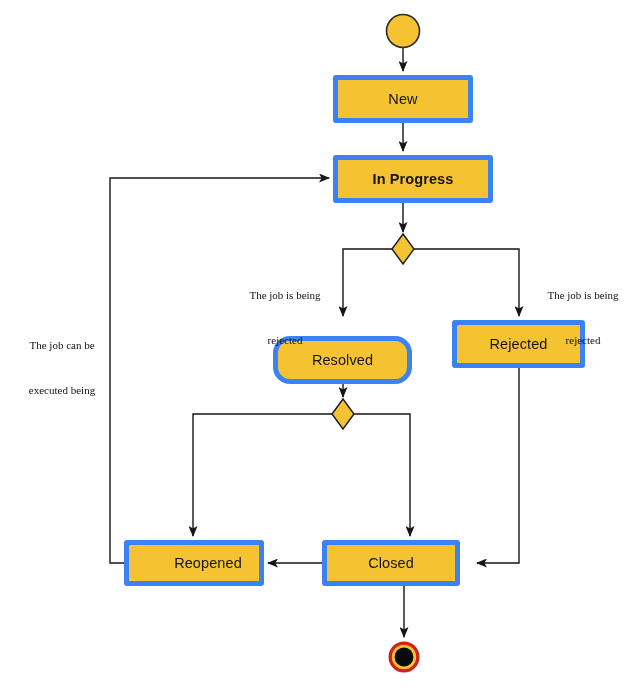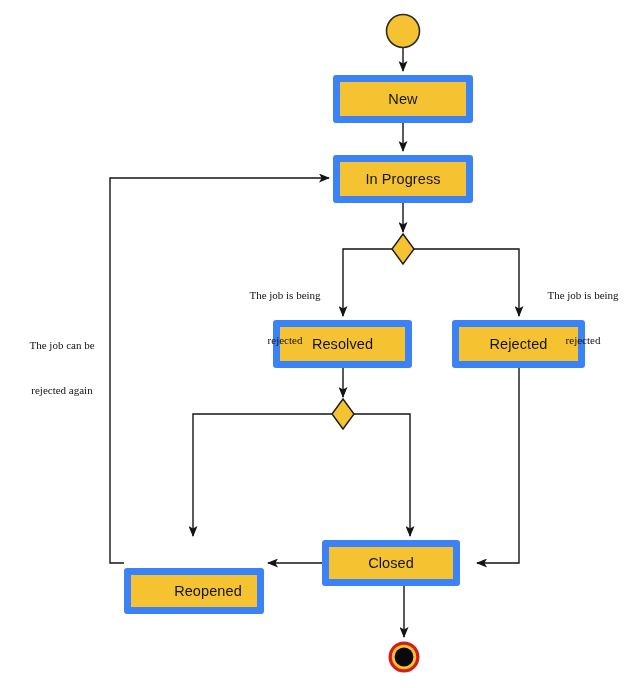--- a/index.html
+++ b/index.html
@@ -21,21 +21,21 @@
     position: absolute;
     left: 0;
     top: 0;
     width: 641px;
     height: 688px;
   }
   .node-state {
     position: absolute;
     box-sizing: border-box;
     background: #F5C231;
-    border: 7px solid #3b82f6;
+    border: 5px solid #3b82f6;
     border-radius: 3px;
     display: flex;
     align-items: center;
     justify-content: center;
     color: #141414;
     font-size: 14.5px;
     font-family: "Liberation Sans", sans-serif;
     letter-spacing: 0.1px;
   }
   .edge-label {
@@ -98,48 +98,48 @@
       <circle cx="404" cy="657" r="15.5" fill="#D0201C"></circle>
       <circle cx="404" cy="657" r="12.2" fill="#F5C231"></circle>
       <circle cx="404" cy="657" r="9.4" fill="#0A0A0A"></circle>
     </g>
   </svg>
 
   <div class="node-state" style="left:333px; top:75px; width:140px; height:48px;">
     <span>New</span>
   </div>
 
-  <div class="node-state" style="left:333px; top:155px; width:140px; height:48px;">
+  <div class="node-state" style="left:333px; top:155px; width:160px; height:48px;font-weight:bold;">
     <span>In Progress</span>
   </div>
 
-  <div class="node-state" style="left:273px; top:320px; width:139px; height:48px;">
+  <div class="node-state" style="left:273px; top:336px; width:139px; height:48px;border-radius:17px;">
     <span>Resolved</span>
   </div>
 
   <div class="node-state" style="left:452px; top:320px; width:133px; height:48px;">
     <span>Rejected</span>
   </div>
 
-  <div class="node-state" style="left:124px; top:568px; width:140px; height:46px;padding-left:28px;">
+  <div class="node-state" style="left:124px; top:540px; width:140px; height:46px;padding-left:28px;">
     <span>Reopened</span>
   </div>
 
   <div class="node-state" style="left:322px; top:540px; width:138px; height:46px;">
     <span>Closed</span>
   </div>
 
   <div class="edge-label" style="left:222px; top:258px; width:126px;">
     <div>The job is being</div>
     <div>rejected</div>
   </div>
 
   <div class="edge-label" style="left:528px; top:258px; width:110px;">
     <div>The job is being</div>
     <div>rejected</div>
   </div>
 
   <div class="edge-label left-block" style="left:14px; top:308px; width:96px;">
     <div>The job can be</div>
-    <div>rejected again</div>
+    <div>executed being</div>
   </div>
 
 </div>
 
 </body></html>

